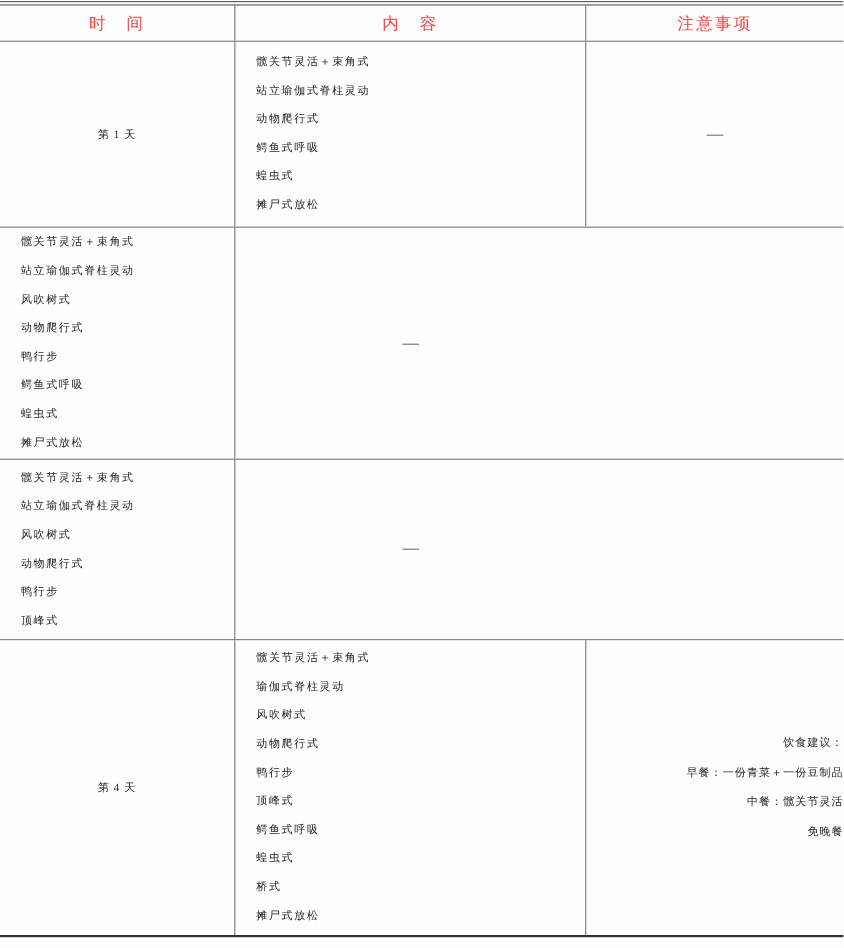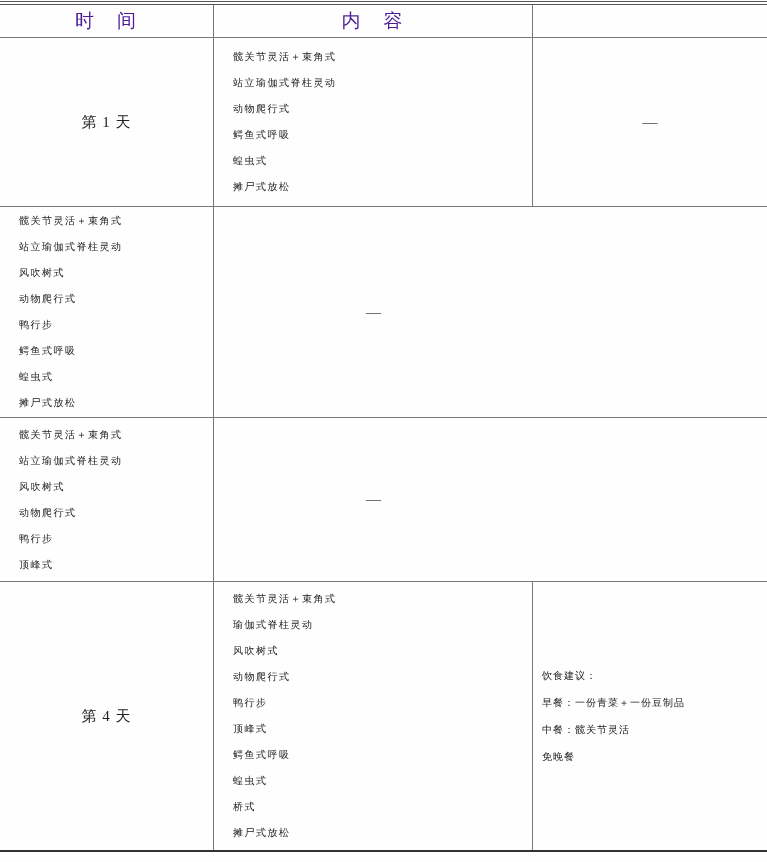--- a/index.html
+++ b/index.html
@@ -22,56 +22,57 @@
     border-bottom: 2px solid #333;
   }
   .row {
     display: grid;
     grid-template-columns: 214px 319px 234px;
   }
   .body-row { border-top: 1px solid #777; }
   .cell { display: flex; flex-direction: column; justify-content: center; }
   .col-time  { border-right: 1px solid #777; align-items: center; }
   .col-content { border-right: 1px solid #777; align-items: flex-start; padding-left: 19px; }
-  .col-notes { align-items: flex-start; padding-left: 9px; }
+  .col-notes { align-items: flex-end; padding-left: 9px; }
   .col-notes.centered { align-items: center; padding-left: 0; }
   .header-row { height: 32px; }
   .header-cell {
-    font-size: 19px;
+    font-size: 15px;
     letter-spacing: 2px;
-    color: #4c1d95;
+    color: #ef4444;
     justify-content: center;
     align-items: center;
   }
   .r1 { height: 169px; }
   .r2 { height: 211px; }
   .r3 { height: 164px; }
   .r4 { height: 269px; }
   .day-label {
-    font-size: 15px;
+    font-size: 10px;
     letter-spacing: 1px;
   }
   .line {
     font-size: 10px;
     line-height: 26px;
     letter-spacing: 1.5px;
     white-space: nowrap;
   }
   .col-notes .line { line-height: 27px; letter-spacing: 1px; }
   .dash { font-size: 15px; color: #444; }
 </style>
 </head>
 <body>
 
 <div class="page">
   <div class="table">
 
     <div class="row header-row">
       <div class="cell col-time header-cell">时　间</div>
       <div class="cell col-content header-cell" style="padding-left:0; align-items:center;">内　容</div>
+      <div class="cell col-notes header-cell centered">注意事项</div>
     </div>
 
     <div class="row body-row r1">
       <div class="cell col-time">
         <span class="day-label">第 1 天</span>
       </div>
       <div class="cell col-content">
           <div class="line">髋关节灵活＋束角式</div>
           <div class="line">站立瑜伽式脊柱灵动</div>
           <div class="line">动物爬行式</div>

